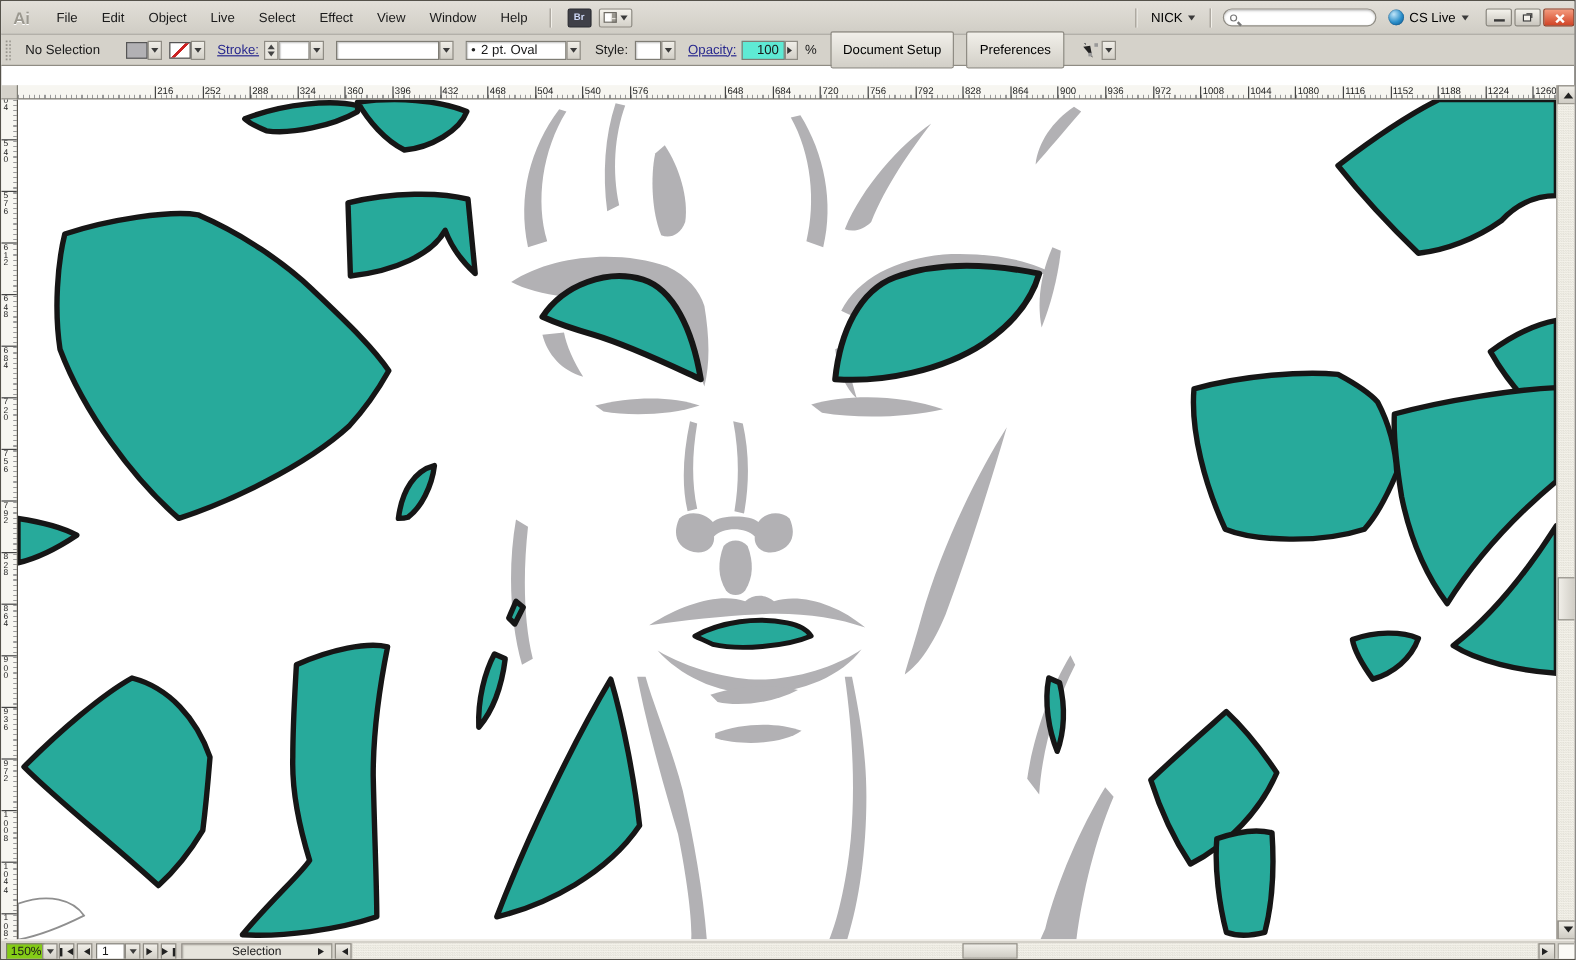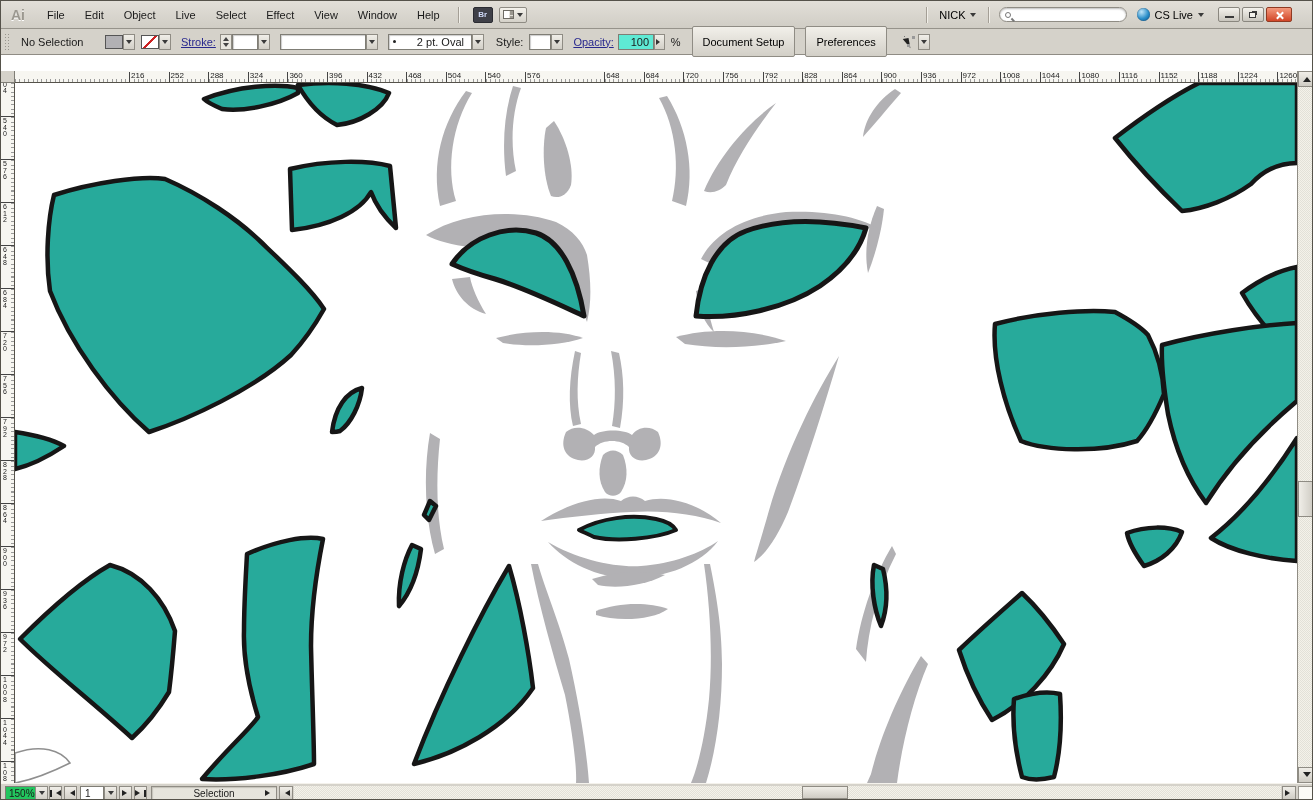--- a/index.html
+++ b/index.html
@@ -18,21 +18,21 @@
   .tb-sep{width:1px;height:16px;background:#a49f96;box-shadow:1px 0 0 #f1efe9;margin:0 8px;display:inline-block;}
   .br-btn{width:20px;height:16px;background:#3f4048;border:1px solid #2b2c32;border-radius:2px;
     color:#cfd9f7;font-size:8px;font-weight:bold;line-height:14px;text-align:center;padding:0;margin:0 6px;}
   .arrange-btn{height:16px;background:linear-gradient(#f4f2ec,#d4d1c9);border:1px solid #8f8c84;
     border-radius:2px;display:flex;align-items:center;padding:1px 3px;gap:3px;margin-right:6px;}
   .arr-grid{width:11px;height:9px;background:
      linear-gradient(#fff,#fff) 0 0/5px 9px no-repeat,
      linear-gradient(#9a978f,#9a978f) 6px 0/5px 4px no-repeat,
      linear-gradient(#9a978f,#9a978f) 6px 5px/5px 4px no-repeat;border:1px solid #6e6b64;}
   .dd-arrow{width:0;height:0;border:3px solid transparent;border-top:4px solid #3a3a3a;margin-top:3px;display:inline-block;}
-  .tb-right{margin-left:auto;display:flex;align-items:center;height:100%;padding-right:20px;}
+  .tb-right{margin-left:auto;display:flex;align-items:center;height:100%;padding-right:0;}
   .workspace-btn{background:none;border:none;font-size:11px;display:flex;align-items:center;gap:5px;padding:0 4px;}
   .searchbox{width:128px;height:15px;background:#fff;border:1px solid #8f8c84;border-radius:8px;
     box-shadow:inset 0 1px 2px #bbb;display:flex;align-items:center;padding-left:5px;margin:0 10px 0 2px;}
   .mag{width:6px;height:6px;border:1.5px solid #777;border-radius:50%;position:relative;display:inline-block;}
   .mag::after{content:"";position:absolute;width:4px;height:1.5px;background:#777;transform:rotate(45deg);left:5px;top:6px;}
   .cs-orb{width:13px;height:13px;border-radius:50%;display:inline-block;margin-right:4px;
     background:radial-gradient(circle at 35% 30%,#bfe4f8,#2a8ec9 55%,#0a4e86);box-shadow:inset 0 0 1px #05365e;}
   .cslive-btn{background:none;border:none;font-size:11px;display:flex;align-items:center;gap:5px;padding:0 6px 0 0;}
   .winbtns{display:flex;gap:2px;margin-left:8px;}
   .wb{width:22px;height:15px;border:1px solid #8a877f;border-radius:2px;position:relative;padding:0;
@@ -54,21 +54,21 @@
   .swatch{width:18px;height:14px;border:1px solid #555;background:var(--gray);}
   .swatch.stroke-none{background:linear-gradient(135deg,#fff 44%,#cc2222 44%,#cc2222 56%,#fff 56%);}
   .dd-btn{width:12px;height:16px;background:linear-gradient(#f0eee8,#d2cfc7);border:1px solid #8f8c84;
     display:flex;align-items:center;justify-content:center;padding:0;margin-right:6px;}
   .link{color:#28288e;text-decoration:underline;margin:0 4px;cursor:pointer;}
   .stepper{width:12px;height:16px;border:1px solid #8f8c84;background:#e9e7e0;display:flex;flex-direction:column;
     align-items:center;justify-content:center;gap:2px;}
   .stepper .up{width:0;height:0;border:3px solid transparent;border-bottom:4px solid #444;}
   .stepper .dn{width:0;height:0;border:3px solid transparent;border-top:4px solid #444;}
   .combo{height:16px;background:#fff;border:1px solid #7f7d75;box-shadow:inset 1px 1px 1px #ccc;
-    display:flex;align-items:center;font-size:11px;padding-left:4px;gap:16px;}
+    display:flex;align-items:center;font-size:11px;padding-left:4px;}
   .combo .bullet{width:3px;height:3px;background:#222;border-radius:50%;margin-right:5px;}
   .opacity-field{width:36px;height:16px;background:#5eead4;border:1px solid #7f7d75;font-size:11px;
     display:flex;align-items:center;padding-left:12px;}
   .spin-btn{width:11px;height:16px;background:linear-gradient(#f0eee8,#d2cfc7);border:1px solid #8f8c84;
     display:flex;align-items:center;justify-content:center;padding:0;}
   .tri-r-sm{width:0;height:0;border:3px solid transparent;border-left:4px solid #333;}
   .cb-btn{height:31px;background:linear-gradient(#f2f0ea,#d2cfc7);border:1px solid #8f8c84;border-radius:2px;
     font-size:11px;padding:0 10px;margin:0 5px;}
   .cursor-ico{width:16px;height:16px;position:relative;margin-left:10px;}
   .cursor-ico::before{content:"";position:absolute;left:4px;top:2px;width:0;height:0;
@@ -110,21 +110,21 @@
   .tri-up{width:0;height:0;border:4px solid transparent;border-bottom:5px solid #222;margin-top:-3px;}
   .tri-down{width:0;height:0;border:4px solid transparent;border-top:5px solid #222;margin-bottom:-3px;}
   .sb-track-v{position:absolute;top:16px;left:0;width:17px;height:680px;
     background-color:#f4f2ea;background-image:conic-gradient(#e3e1d8 25%,transparent 0 50%,#e3e1d8 0 75%,transparent 0);
     background-size:2px 2px;}
   .sb-thumb-v{position:absolute;top:394px;left:0;width:16px;height:36px;background:linear-gradient(90deg,#f0eee8,#cfccc4);
     border:1px solid #8f8c84;}
   
   .statusbar{position:absolute;top:782px;left:0;width:1313px;height:18px;background:#d5d2ca;
     border-top:1px solid #f4f2ec;font-size:10px;}
-  .zoom-box{position:absolute;left:4px;top:2px;width:32px;height:14px;background:#22c55e;border:1px solid #7f7d75;
+  .zoom-box{position:absolute;left:4px;top:2px;width:32px;height:14px;background:#84cc16;border:1px solid #7f7d75;
     display:flex;align-items:center;padding-left:3px;}
   .mini-dd{position:absolute;top:2px;width:13px;height:14px;background:linear-gradient(#f0eee8,#d2cfc7);
     border:1px solid #8f8c84;display:flex;align-items:center;justify-content:center;padding:0;}
   .mini-dd.zoom{left:34px;} .mini-dd.ab{left:103px;}
   .navb{position:absolute;top:2px;width:13px;height:14px;background:linear-gradient(#f0eee8,#d2cfc7);
     border:1px solid #8f8c84;display:flex;align-items:center;justify-content:center;gap:1px;padding:0;}
   .navb .bar{width:1.5px;height:7px;background:#222;}
   .tri-l{width:0;height:0;border:3.5px solid transparent;border-right:5px solid #222;}
   .tri-r{width:0;height:0;border:3.5px solid transparent;border-left:5px solid #222;}
   .nav-first{left:48px;} .nav-prev{left:63px;} .nav-next{left:118px;} .nav-last{left:133px;}

